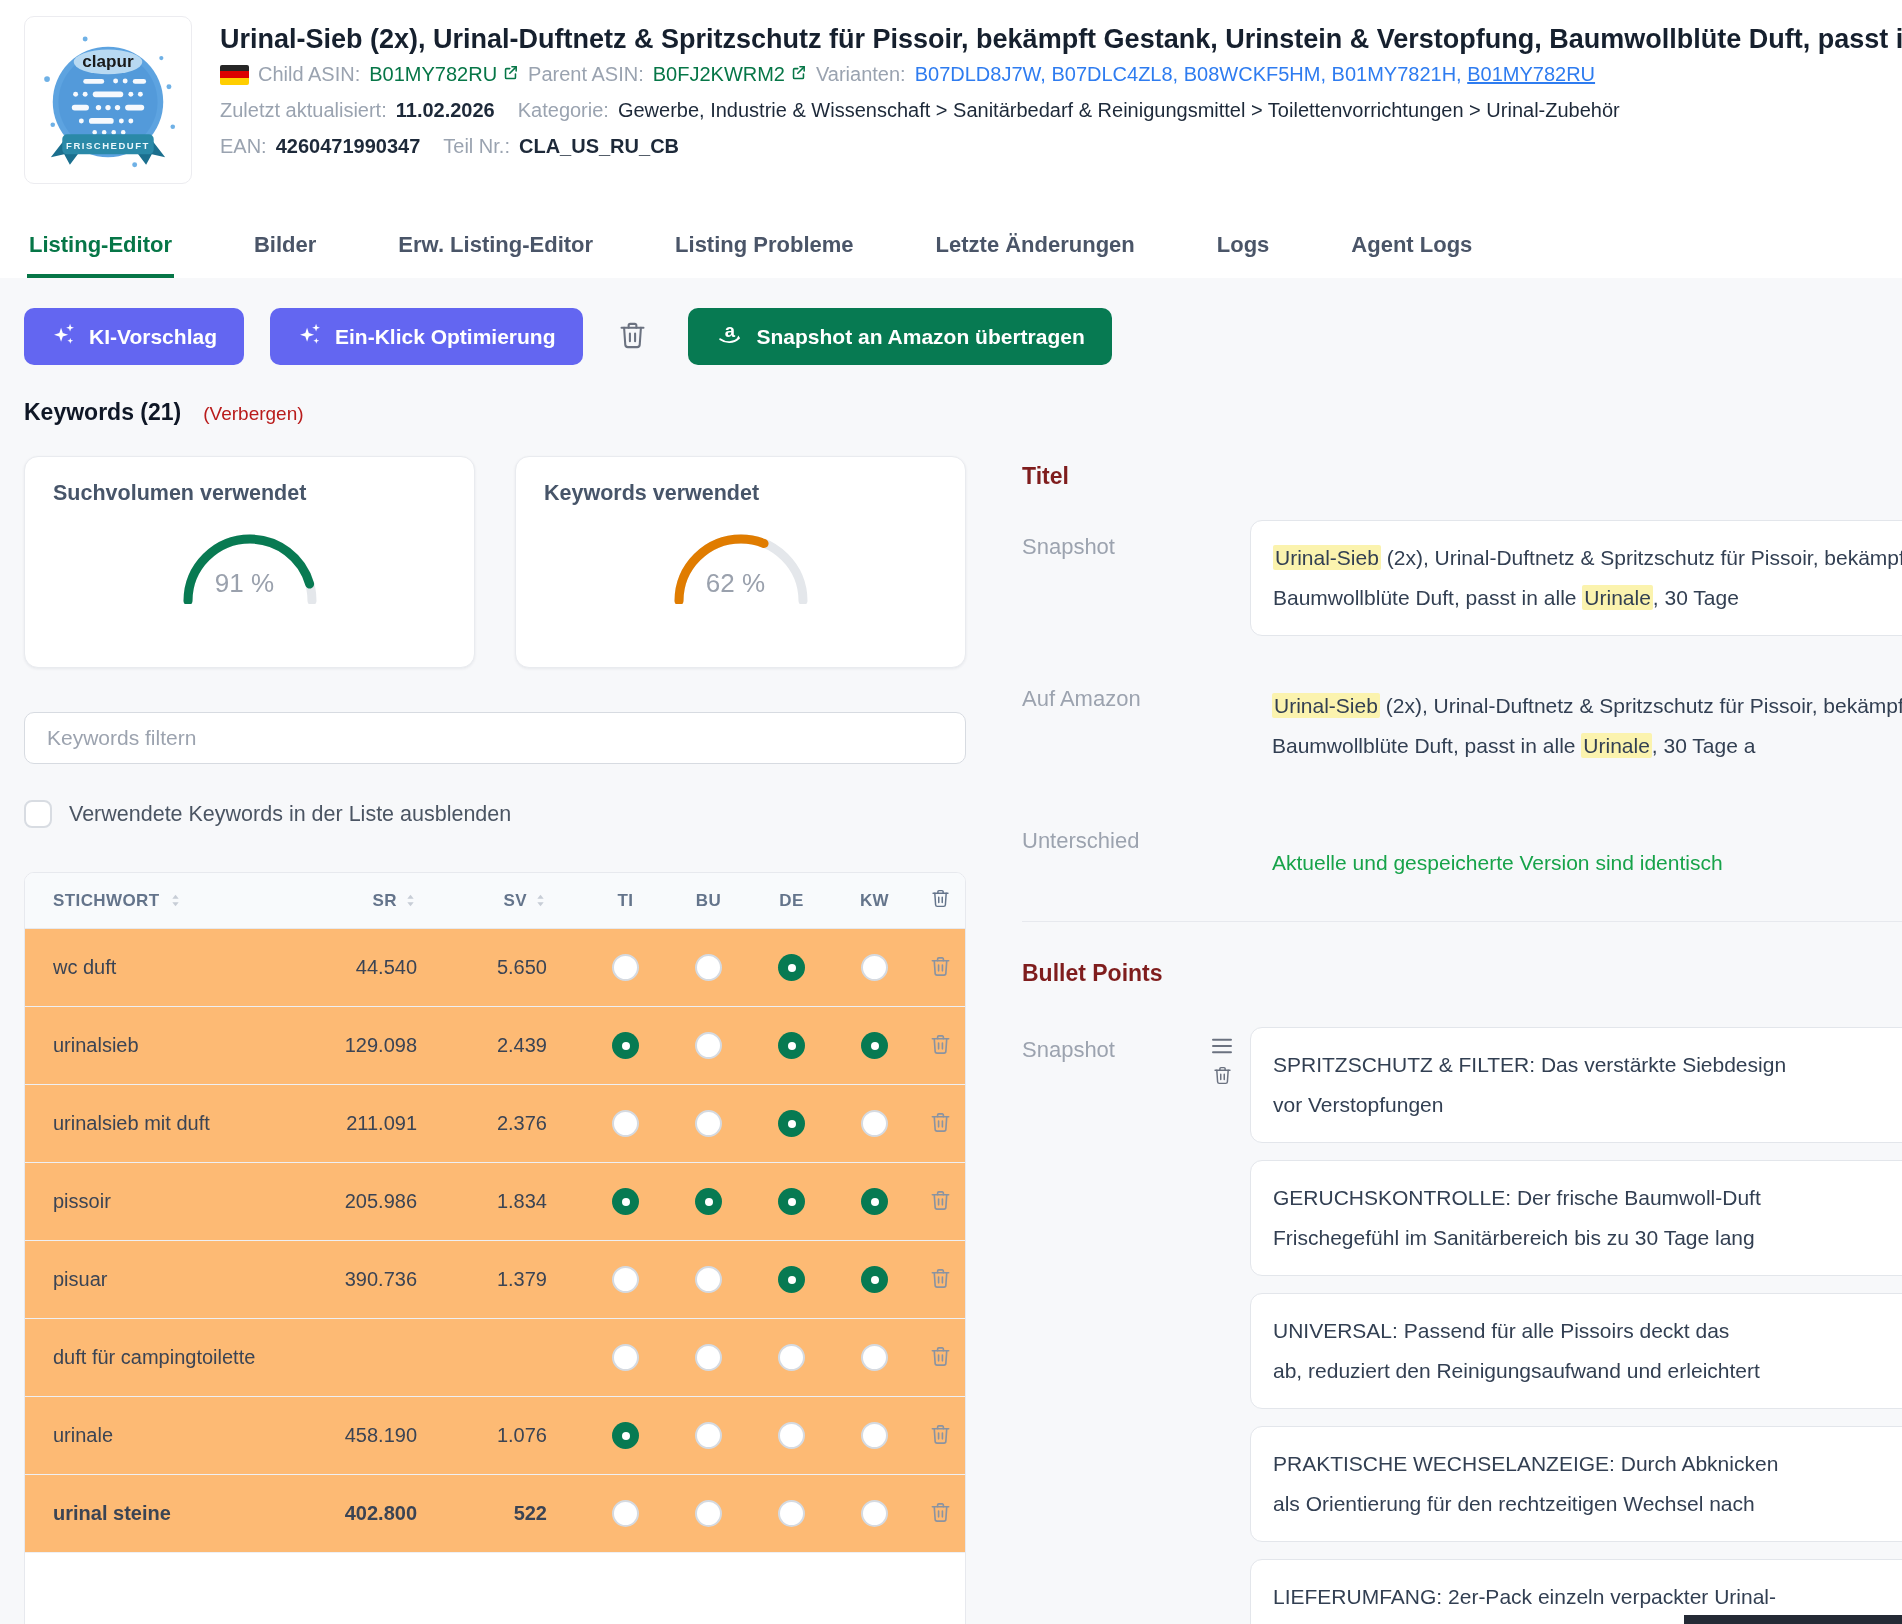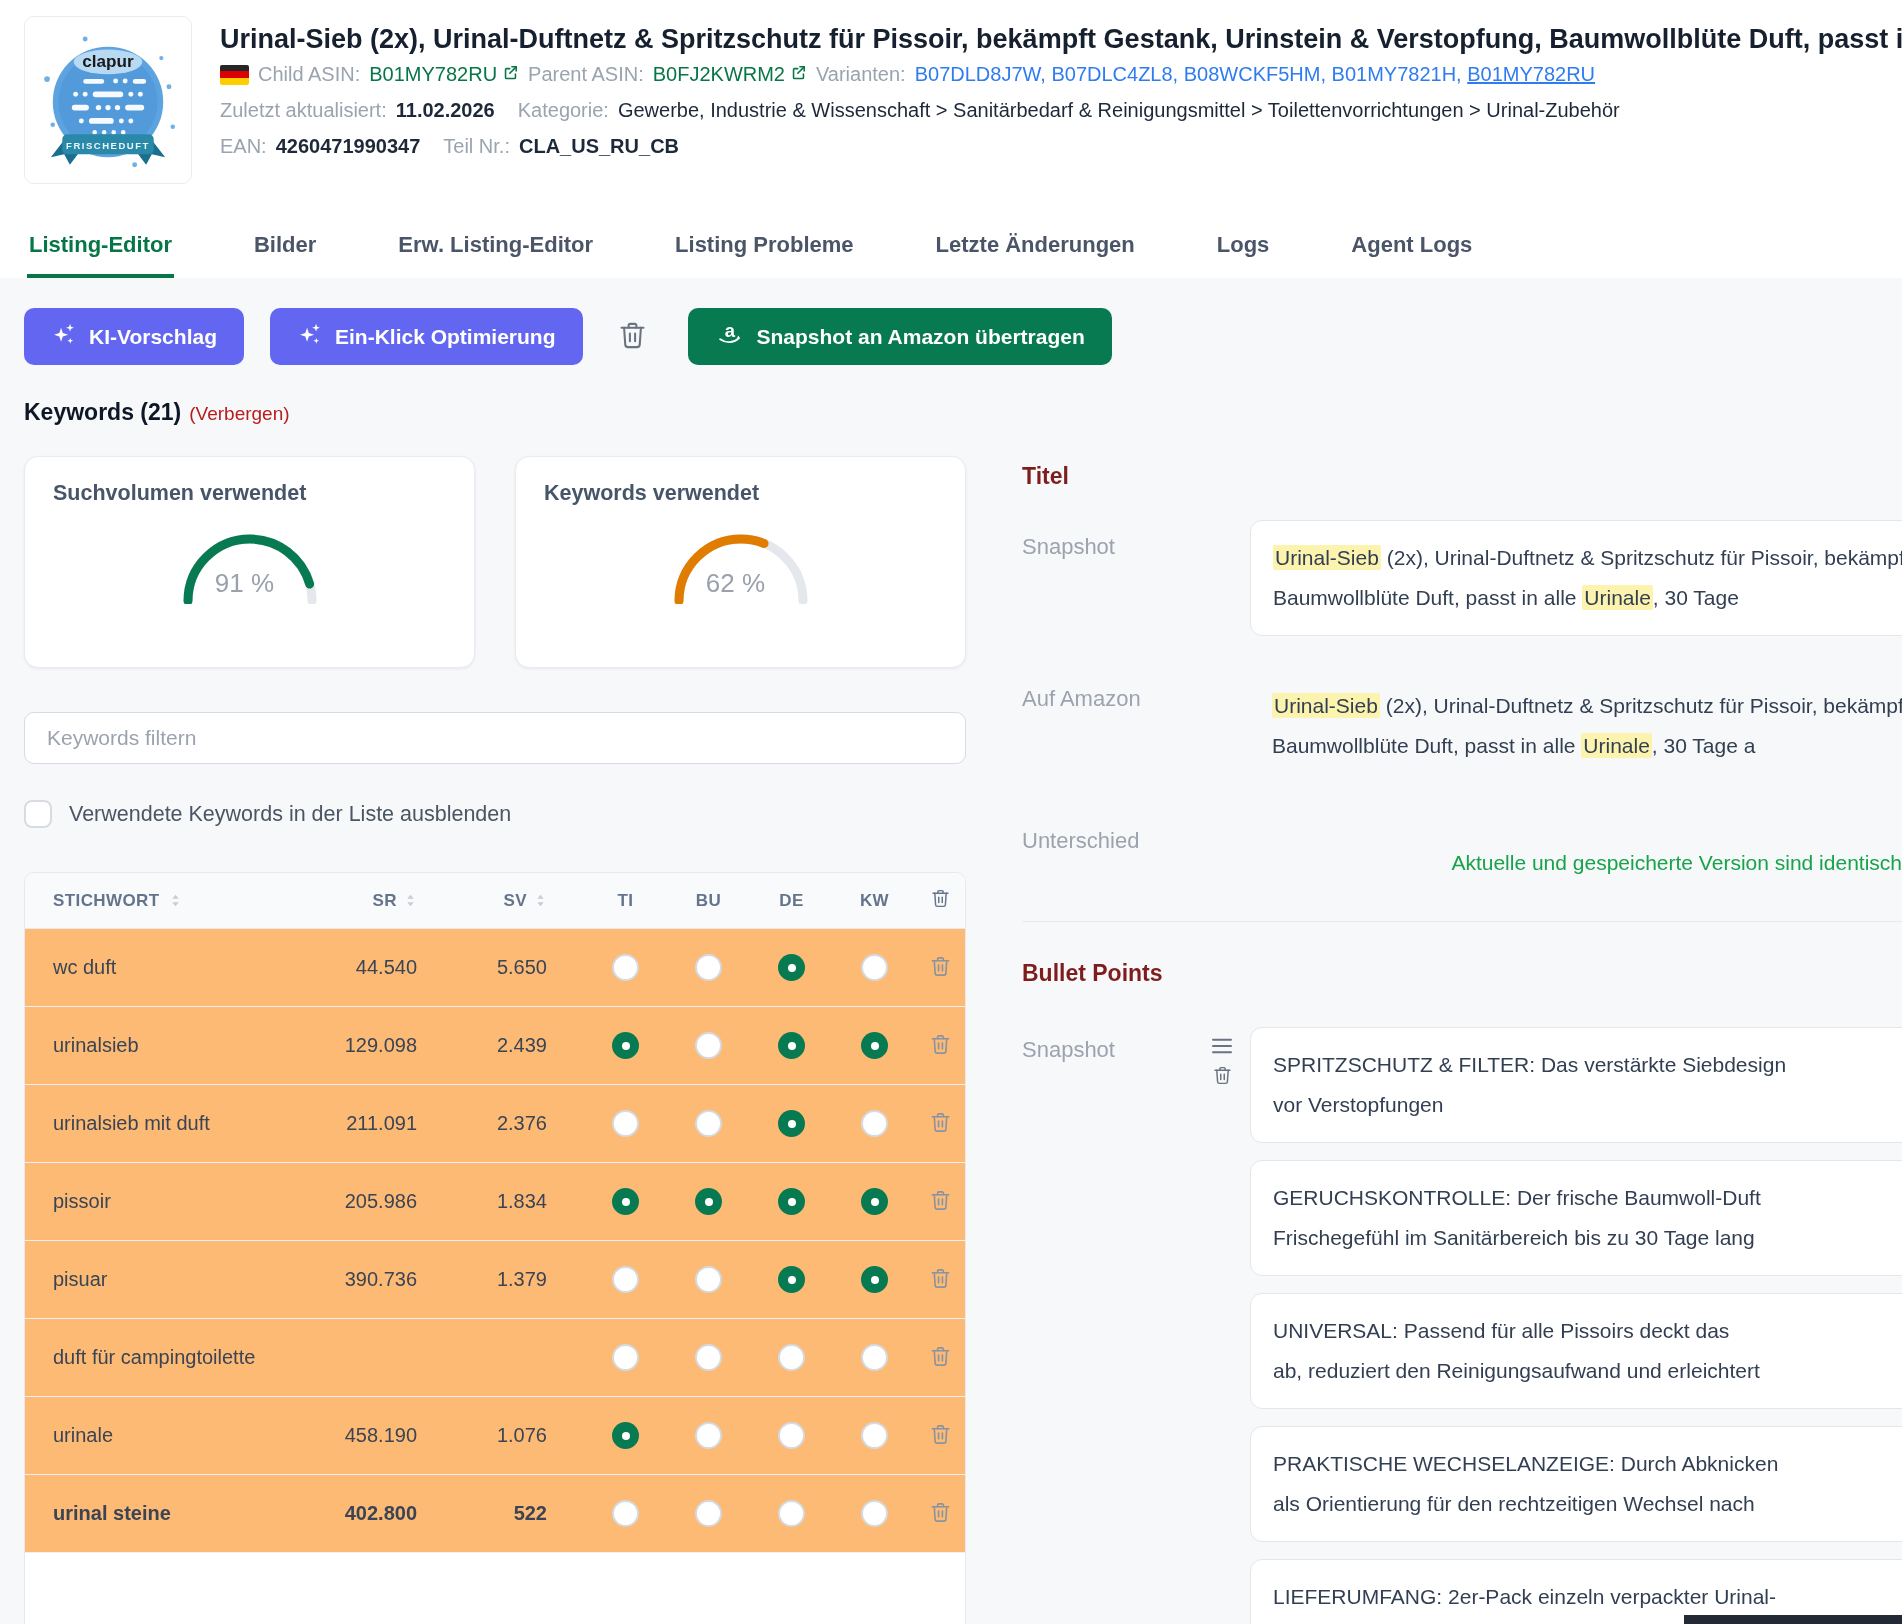--- a/index.html
+++ b/index.html
@@ -44,21 +44,21 @@
     font-family:inherit; font-size:21px; font-weight:700; color:#fff;
     height:57px; padding:0 27px; border-radius:10px;
   }
   .btn.purple { background:#6366f1; }
   .btn.green  { background:#077a52; margin-left:14px; }
   .iconbtn { background:none; border:none; cursor:pointer; color:#6b7280; margin-left:8px; display:flex; }
   .iconbtn svg { width:31px; height:31px; }
   .columns { display:flex; align-items:flex-start; }
   .left { width:942px; flex-shrink:0; }
   
-  .kw-head { display:flex; align-items:baseline; gap:8px; margin-top:34px; }
+  .kw-head { display:flex; align-items:baseline; gap:22px; margin-top:34px; }
   .kw-head h2 { font-size:23px; font-weight:700; color:#0f1726; }
   .hide-link { background:none; border:none; font-family:inherit; font-size:19px; color:#b91c1c; cursor:pointer; }
   
   .cards { display:flex; gap:40px; margin-top:30px; }
   .gcard {
     width:452px; height:212px; background:#fff; border:1px solid #e9ebef; border-radius:14px;
     box-shadow:0 1px 3px rgba(20,30,50,.07); padding:24px 28px 0;
   }
   .gauge-title { font-size:21.5px; font-weight:600; color:#475569; }
   .gwrap { position:relative; width:140px; margin:26px auto 0; }
@@ -93,21 +93,21 @@
   .radio { width:27px; height:27px; border-radius:50%; border:2px solid #d5dae1; background:#fff; cursor:pointer; position:relative; }
   .radio.on { border:none; background:#077a52; }
   .radio.on::after { content:""; position:absolute; width:8px; height:8px; border-radius:50%; background:#fff; left:50%; top:50%; transform:translate(-50%,-50%); }
   .c-del { display:flex; justify-content:center; }
   .row-trash { background:none; border:none; cursor:pointer; color:#8a93a1; display:flex; }
   .row-trash svg { width:23px; height:23px; }
   
   .right { margin-left:56px; flex-shrink:0; width:880px; }
   .rhead { font-size:23px; font-weight:700; color:#7f1d1d; }
   .rhead.first { margin-top:98px; }
-  .rrow { display:flex; align-items:flex-start; margin-top:30px;justify-content:space-between; }
+  .rrow { display:flex; align-items:flex-start; margin-top:30px; }
   .rlabel { width:228px; flex-shrink:0; font-size:22px; color:#9ca3af; padding-top:14px; }
   .snapbox {
     width:1290px; background:#fff; border:1px solid #e3e6eb; border-radius:12px;
     padding:17px 22px; cursor:text;
   }
   .rline { font-size:21px; line-height:40px; color:#323f52; white-space:nowrap; }
   .hl { background:#fbf3ae; padding:1px 2px; border-radius:2px; }
   .amztext { width:1290px; padding:0 22px; }
   .amzrow { margin-top:50px; }
   .amzrow .rlabel { padding-top:0; }

